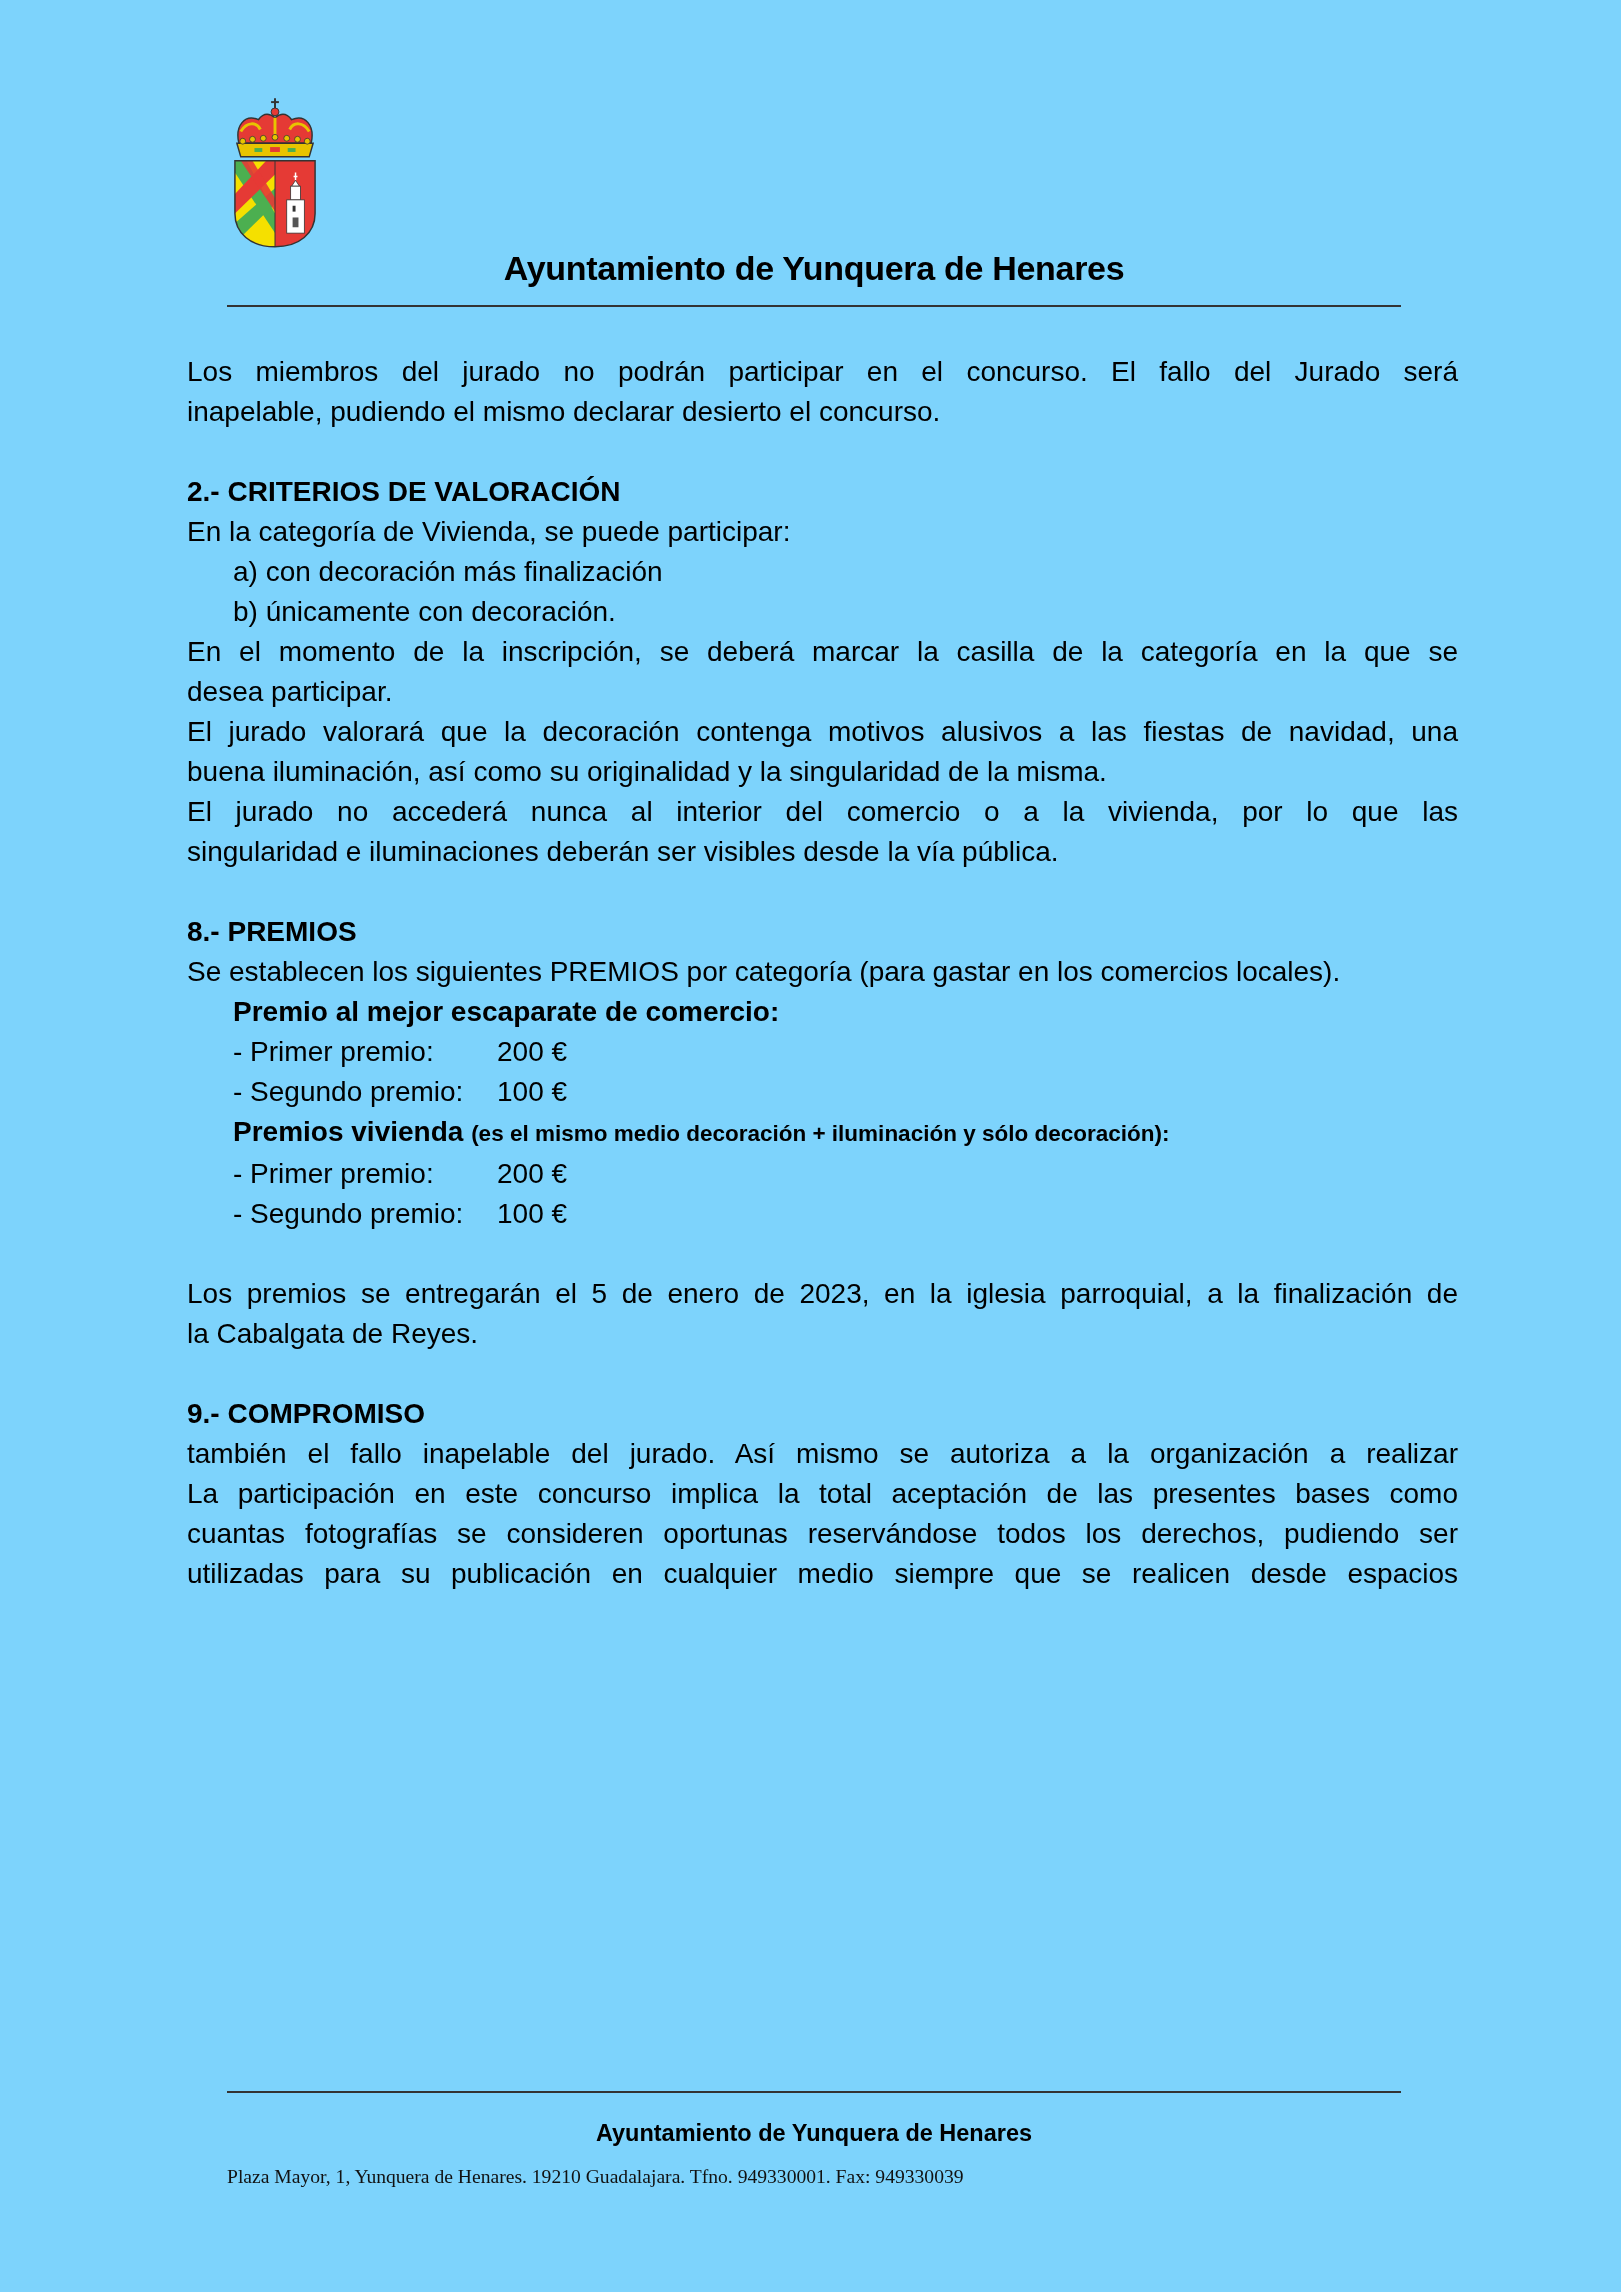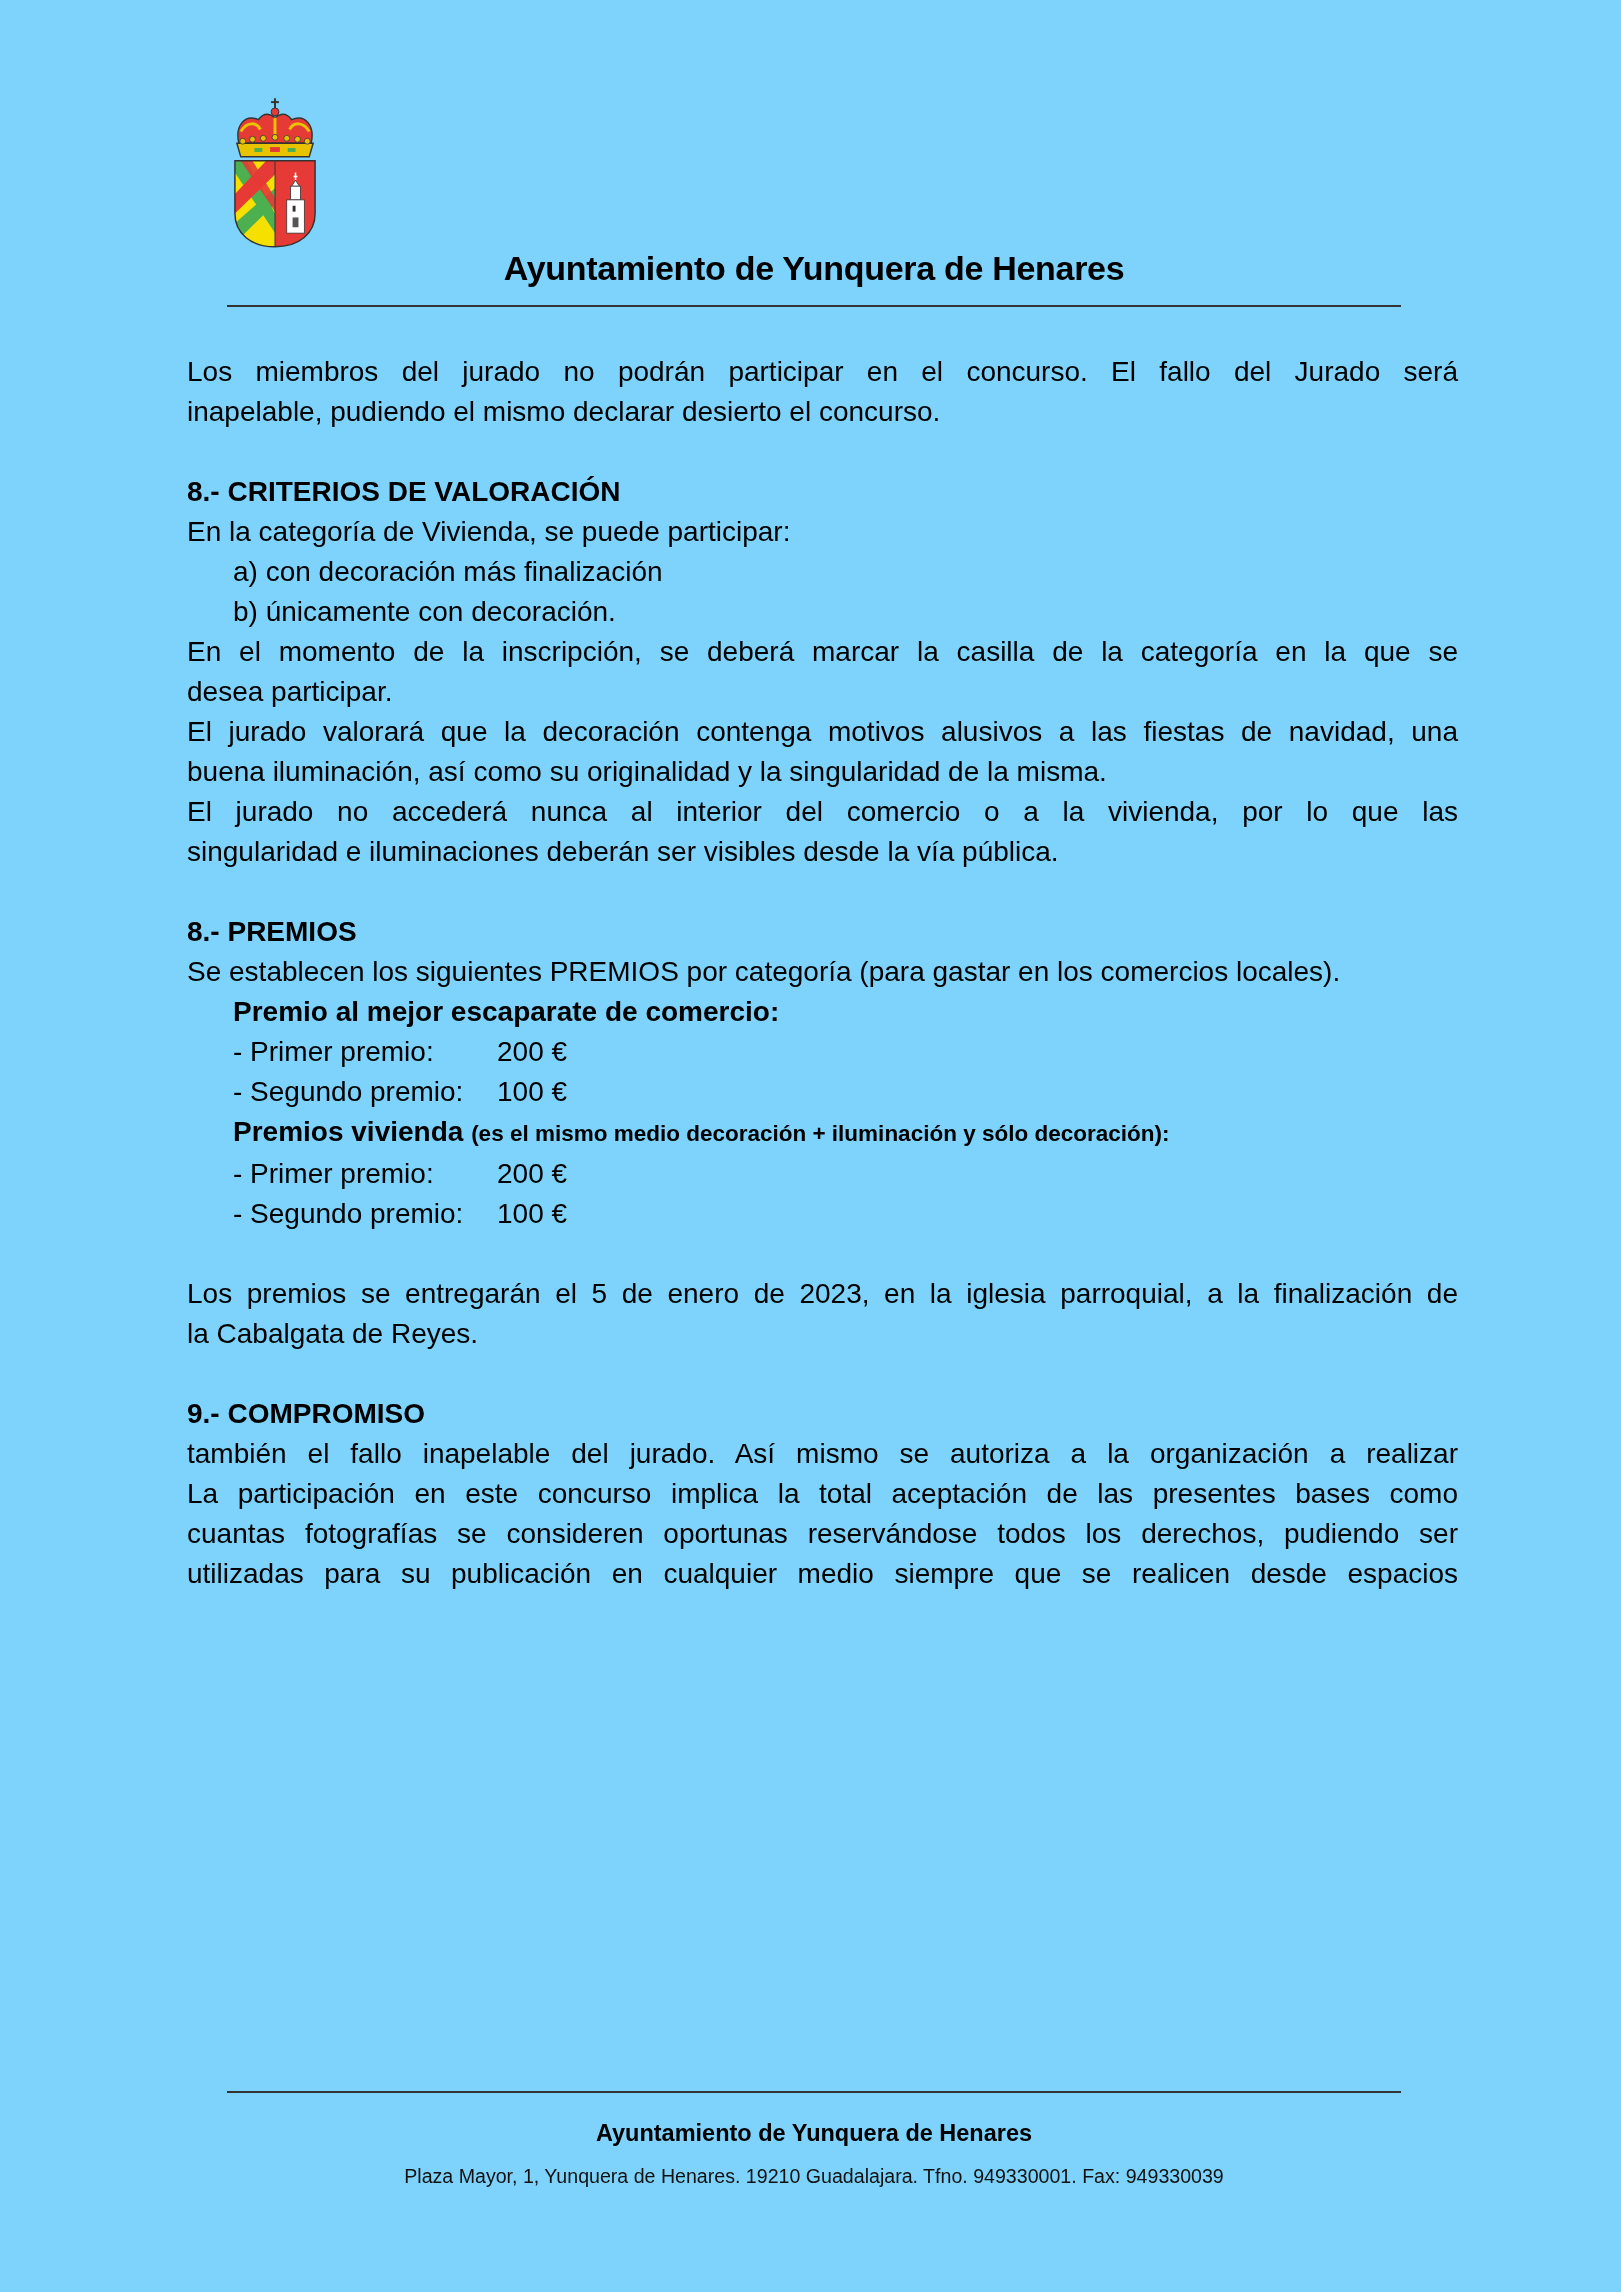--- a/index.html
+++ b/index.html
@@ -29,22 +29,22 @@
   .bold { font-weight: bold; }
   .small-bold { font-weight: bold; font-size: 22.5px; }
   .prize { padding-left: 46px; white-space: nowrap; }
   .prize .label { display: inline-block; width: 264px; }
 
   .footer-title {
     position: absolute; left: 227px; width: 1174px; top: 2119px; text-align: center;
     font-family: "Liberation Sans", sans-serif; font-weight: bold; font-size: 23.5px; line-height: 29px;
   }
   .footer-address {
-    position: absolute; left: 227px; width: 1174px; top: 2164px; text-align: center;
-    font-family: Liberation Sans, sans-serif; font-size: 19.6px; line-height: 25.5px; color: #111;
+    position: absolute; left: 227px; width: 1174px; top: 2164px; text-align: left;
+    font-family: Liberation Serif, serif; font-size: 19.6px; line-height: 25.5px; color: #111;
   }
 </style>
 </head>
 <body>
 
 <div class="page">
 
   <svg class="logo" viewBox="0 0 90 156" xmlns="http://www.w3.org/2000/svg">
     <g>
       <line x1="45" y1="2" x2="45" y2="12" stroke="#333" stroke-width="2"></line>
@@ -92,21 +92,21 @@
   </svg>
 
   <div class="header-title">Ayuntamiento de Yunquera de Henares</div>
   <div class="rule top"></div>
 
   <div class="body">
     <p class="justify-last">Los miembros del jurado no podrán participar en el concurso. El fallo del Jurado será</p>
     <p>inapelable, pudiendo el mismo declarar desierto el concurso.</p>
     <div class="blank"></div>
 
-    <p class="heading">8.- CRITERIOS DE VALORACIÓN</p>
+    <p class="heading">2.- CRITERIOS DE VALORACIÓN</p>
     <p>En la categoría de Vivienda, se puede participar:</p>
     <p class="indent">a) con decoración más finalización</p>
     <p class="indent">b) únicamente con decoración.</p>
     <p class="justify-last">En el momento de la inscripción, se deberá marcar la casilla de la categoría en la que se</p>
     <p>desea participar.</p>
     <p class="justify-last">El jurado valorará que la decoración contenga motivos alusivos a las fiestas de navidad, una</p>
     <p>buena iluminación, así como su originalidad y la singularidad de la misma.</p>
     <p class="justify-last">El jurado no accederá nunca al interior del comercio o a la vivienda, por lo que las</p>
     <p>singularidad e iluminaciones deberán ser visibles desde la vía pública.</p>
     <div class="blank"></div>

